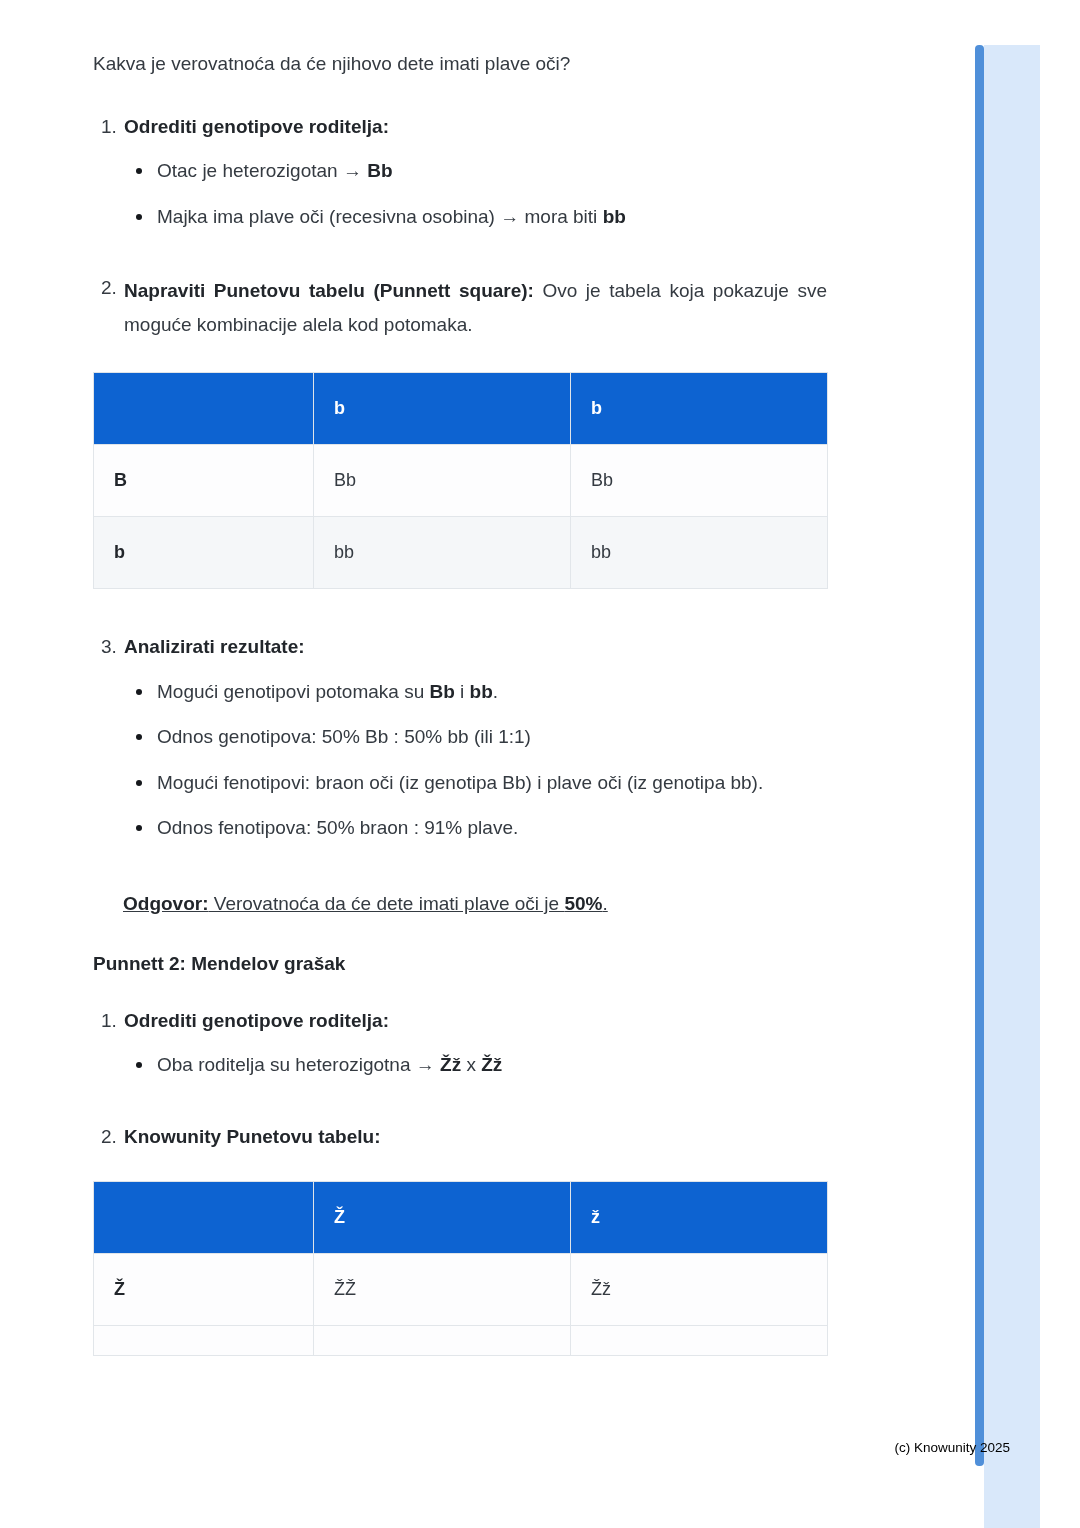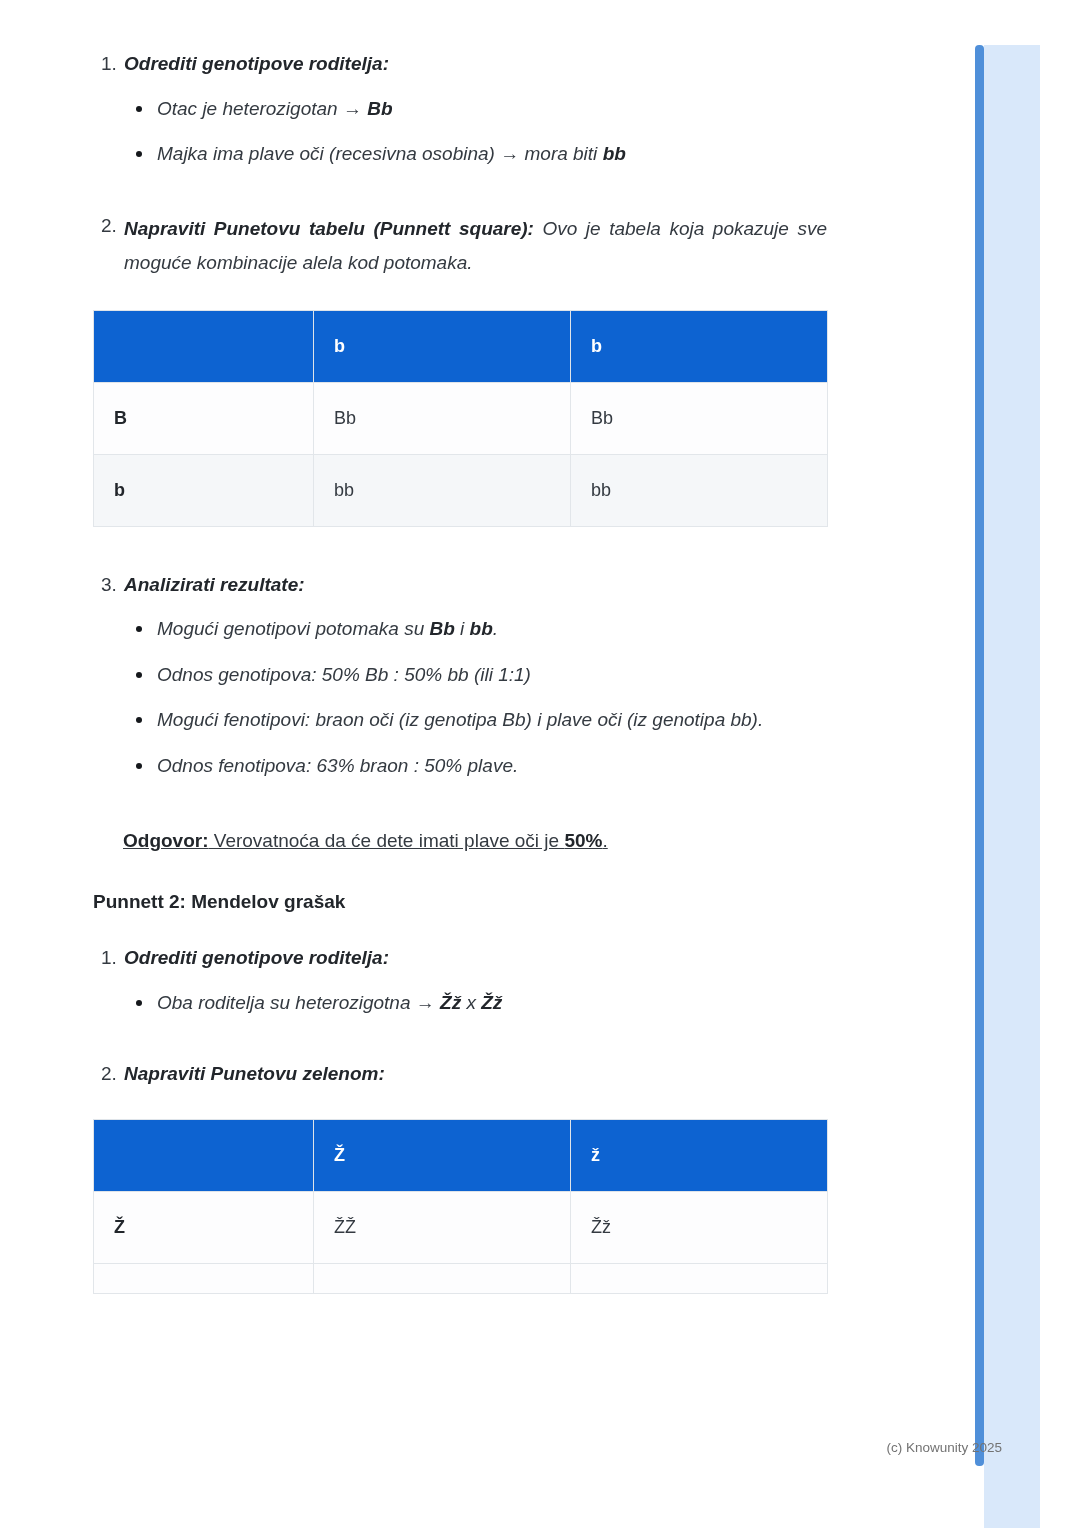--- a/index.html
+++ b/index.html
@@ -17,21 +17,21 @@
     left: 93px;
     top: 50px;
     width: 734px;
     font-size: 19px;
     line-height: 1.5;
   }
   .question { margin-bottom: 34px; }
   .bold, .step-title, .h2 { font-weight: 700; color: #22262b; }
   .oitem { display: flex; margin-bottom: 26px; padding-left: 8px; }
   .onum { width: 23px; flex-shrink: 0; }
-  .obody { flex: 1; min-width: 0; font-style: italic; }
+  .obody { flex: 1; min-width: 0; }
   .justify { text-align: justify; line-height: 1.8; }
   .ulist { margin-top: 16px; }
   .uitem { display: flex; margin-bottom: 17px; }
   .dot {
     width: 6px; height: 6px; border-radius: 50%;
     background: #15181c; flex-shrink: 0;
     margin: 11px 15px 0 12px;
   }
   .utext { flex: 1; min-width: 0; }
   .answer { margin: 30px 0 32px 30px; text-decoration: underline; }
@@ -71,30 +71,31 @@
   }
   .scroll-thumb {
     position: absolute;
     top: 45px; right: 96px;
     width: 9px; height: 1421px;
     background: #4f8fd9;
     border-radius: 4px;
   }
   .footer {
     position: absolute;
-    top: 1440px; right: 78px;
+    top: 1440px; right: 70px;
     font-size: 13.5px;
-    color: #737373;
+    color: #000000;
   }
 </style>
 </head>
 <body>
 
 <div class="content">
 
+  <p class="question">Kakva je verovatnoća da će njihovo dete imati plave oči?</p>
 
   <div class="oitem">
     <span class="onum">1.</span>
     <div class="obody">
       <p class="step-title">Odrediti genotipove roditelja:</p>
       <div class="ulist">
         <div class="uitem">
           <span class="dot"></span>
           <p class="utext"><span>Otac je heterozigotan → </span><span class="bold">Bb</span></p>
         </div>
@@ -152,21 +153,21 @@
         <div class="uitem">
           <span class="dot"></span>
           <p class="utext"><span>Odnos genotipova: 50% Bb : 50% bb (ili 1:1)</span></p>
         </div>
         <div class="uitem">
           <span class="dot"></span>
           <p class="utext"><span>Mogući fenotipovi: braon oči (iz genotipa Bb) i plave oči (iz genotipa bb).</span></p>
         </div>
         <div class="uitem">
           <span class="dot"></span>
-          <p class="utext"><span>Odnos fenotipova: 63% braon : 50% plave.</span></p>
+          <p class="utext"><span>Odnos fenotipova: 50% braon : 91% plave.</span></p>
         </div>
       </div>
     </div>
   </div>
 
   <p class="answer"><span class="bold">Odgovor:</span><span> Verovatnoća da će dete imati plave oči je </span><span class="bold">50%</span><span>.</span></p>
 
   <p class="h2">Punnett 2: Mendelov grašak</p>
 
 
@@ -179,21 +180,21 @@
           <span class="dot"></span>
           <p class="utext"><span>Oba roditelja su heterozigotna → </span><span class="bold">Žž</span><span> x </span><span class="bold">Žž</span></p>
         </div>
       </div>
     </div>
   </div>
 
   <div class="oitem">
     <span class="onum">2.</span>
     <div class="obody">
-      <p class="step-title">Napraviti Punetovu zelenom:</p>
+      <p class="step-title">Knowunity Punetovu tabelu:</p>
     </div>
   </div>
 
   <table class="ptable">
     <colgroup>
         <col class="c1">
         <col class="c2">
         <col class="c3">
       </colgroup>
     <thead>

